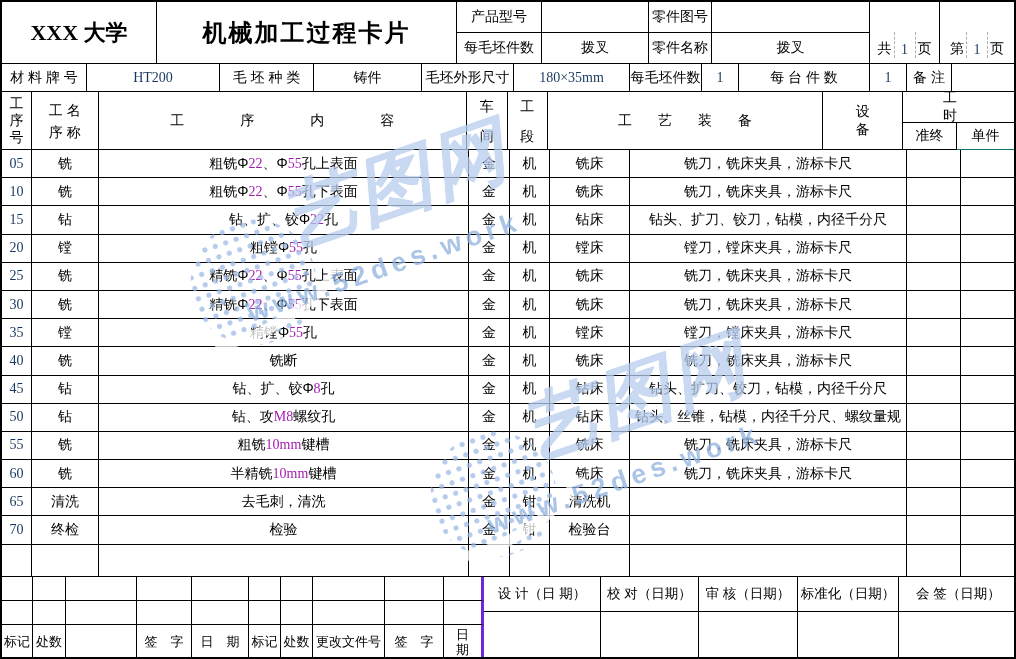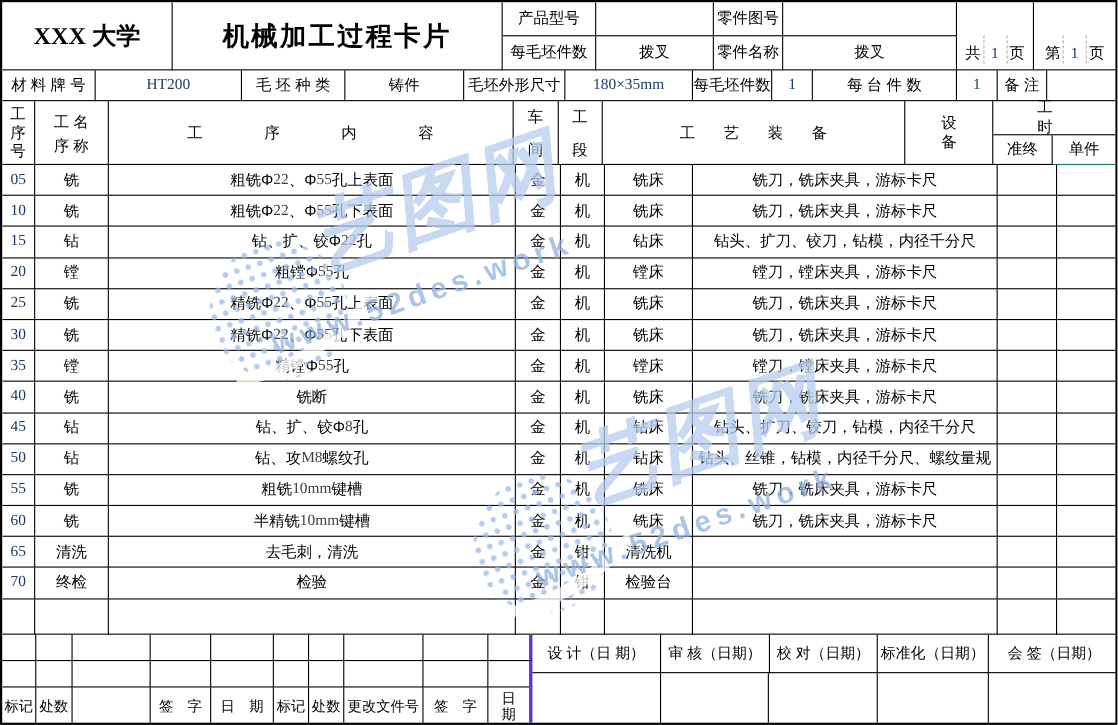--- a/index.html
+++ b/index.html
@@ -5,21 +5,21 @@
   html,body{margin:0;padding:0;background:#fff;}
   .sheet{position:relative;width:1016px;height:659px;box-sizing:border-box;border:2px solid #000;
          overflow:hidden;background:#fff;font-family:"Liberation Sans",sans-serif;color:#000;font-size:14px;}
   .sheet *{box-sizing:border-box;}
   .row{display:flex;}
   .cell{border-right:1px solid #000;border-bottom:1px solid #000;display:flex;align-items:center;
         justify-content:center;text-align:center;overflow:hidden;flex:0 0 auto;}
   .cell.last{border-right:none;flex:1 1 auto;}
   .nb{border-bottom:none;}
   .lat{color:#17375E;font-family:"Liberation Serif",serif;}
-  .mixed .lat{color:#404040;font-family:"Liberation Serif",serif;}
+  .mixed .lat{color:#a21caf;font-family:"Liberation Serif",serif;}
   
   .top{height:62px;display:flex;}
   .uni{width:155px;border-right:1px solid #000;border-bottom:1px solid #000;display:flex;align-items:center;justify-content:center;
        font-weight:bold;font-size:22px;font-family:"Liberation Serif",serif;}
   .title{width:300px;border-right:1px solid #000;border-bottom:1px solid #000;display:flex;align-items:center;justify-content:center;
        font-weight:bold;font-size:24px;letter-spacing:2px;}
   .mid{width:413px;display:flex;flex-direction:column;}
   .mid .row{height:31px;}
   .c-lab85{width:85px;text-align:center;}  .c-val107{width:107px;} .c-lab63{width:63px;} .c-val158{width:158px;border-right:1px solid #000;}
   .pages{flex:1 1 auto;border-bottom:1px solid #000;display:flex;align-items:stretch;}
@@ -383,22 +383,22 @@
         <div class="cell bl8 nb">更改文件号</div>
         <div class="cell bl9 nb">签　字</div>
         <div class="cell bl10 nb">
             <span class="vchars" style="line-height:15px">日期</span>
           </div>
       </div>
     </div>
     <div class="b-right">
       <div class="sig-head">
         <div class="cell sr1">设 计（日 期）</div>
+        <div class="cell sr2">校 对（日期）</div>
         <div class="cell sr3">审 核（日期）</div>
-        <div class="cell sr2">校 对（日期）</div>
         <div class="cell sr4">标准化（日期）</div>
         <div class="cell sr5 last">会 签（日期）</div>
       </div>
       <div class="sig-body">
         <div class="cell sr1"></div>
         <div class="cell sr2"></div>
         <div class="cell sr3"></div>
         <div class="cell sr4"></div>
         <div class="cell sr5 last"></div>
       </div>

